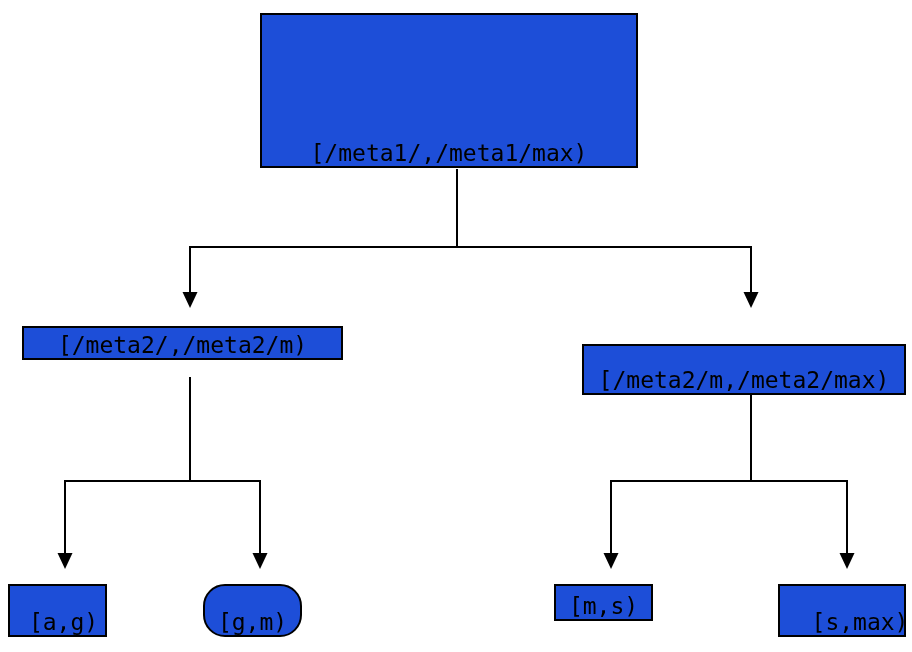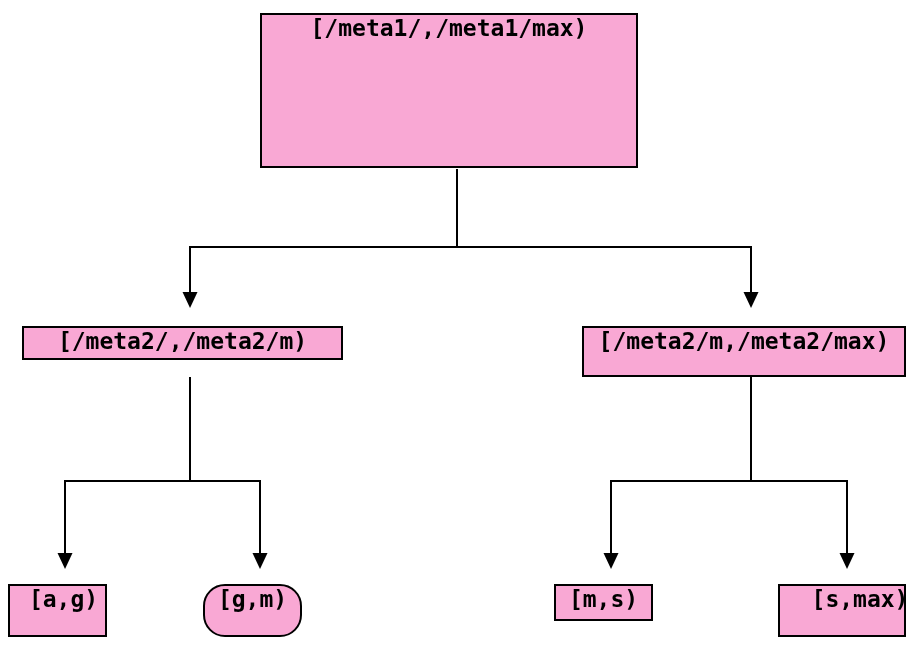--- a/index.html
+++ b/index.html
@@ -19,34 +19,34 @@
     left: 0;
     top: 0;
     width: 912px;
     height: 652px;
     display: block;
   }
   .node {
     position: absolute;
     box-sizing: border-box;
     border: 2px solid #000000;
-    background: #f9a8d4;
+    background: #1d4ed8;
     display: flex;
-    align-items: flex-start;
+    align-items: flex-end;
     justify-content: center;
     font-family: "DejaVu Sans Mono", "Liberation Mono", monospace;
-    font-weight: bold;
+    font-weight: normal;
     font-size: 23px;
     color: #000000;
     white-space: nowrap;
     text-align: center;
   }
   .node-root   { left: 260px; top: 13px;  width: 378px; height: 155px; }
   .node-left   { left: 22px;  top: 326px; width: 321px; height: 34px; }
-  .node-right  { left: 582px; top: 326px; width: 324px; height: 51px; }
+  .node-right  { left: 582px; top: 344px; width: 324px; height: 51px; }
   .node-leaf-1 { left: 8px;   top: 584px; width: 99px;  height: 53px; padding-left: 12px; }
   .node-leaf-2 { left: 203px; top: 584px; width: 99px;  height: 53px; border-radius: 22px; }
   .node-leaf-3 { left: 554px; top: 584px; width: 99px;  height: 37px; }
   .node-leaf-4 { left: 778px; top: 584px; width: 128px; height: 53px; padding-left: 36px; }
 </style>
 </head>
 <body>
 
 <div class="canvas">
 

